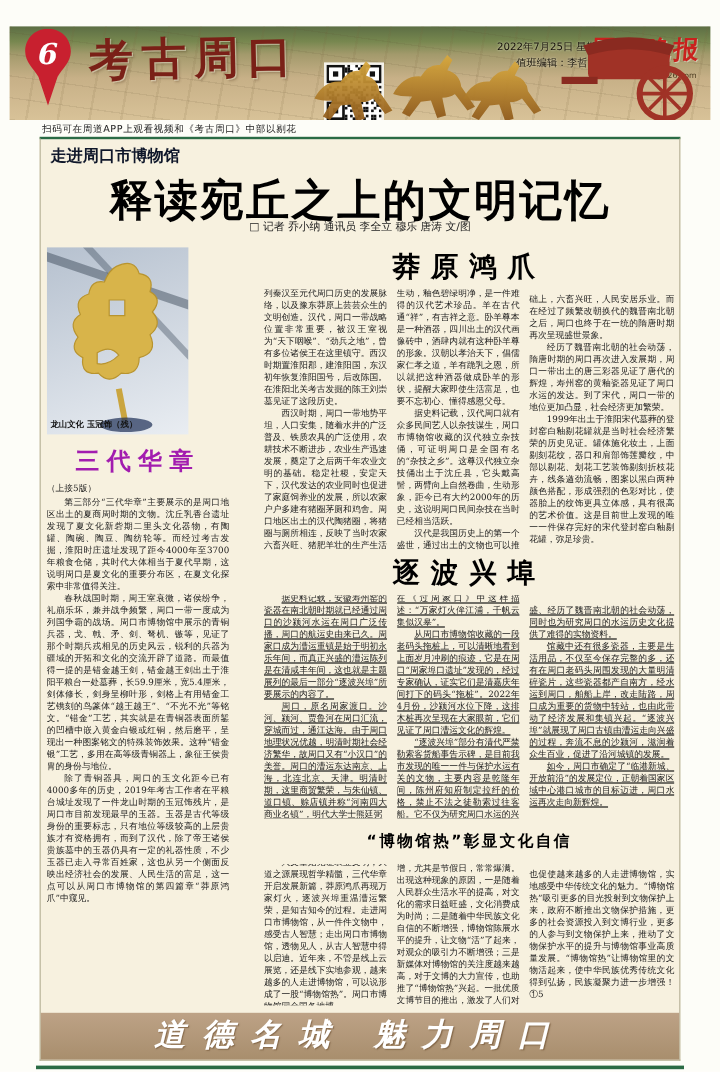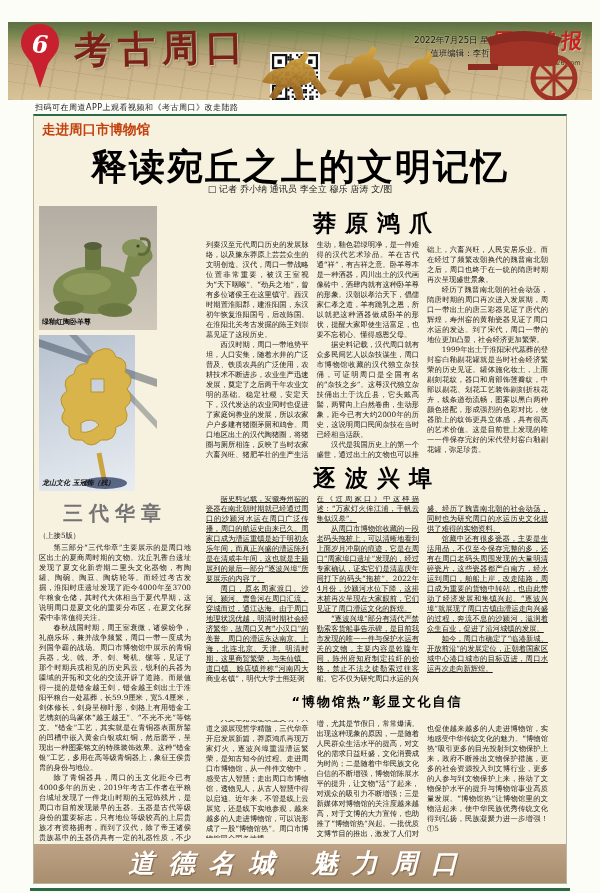--- a/index.html
+++ b/index.html
@@ -27,41 +27,41 @@
   .mh-name{font-family:"DejaVu Serif",serif;font-weight:bold;font-size:21px;letter-spacing:2px;
     color:#c9211e;transform:skewX(-5deg);text-shadow:1px 1px 0 rgba(255,255,255,.4);}
   .mh-mail{font-size:6.5px;color:#4a3a20;margin-top:4px;letter-spacing:0;}
   .horses{position:absolute;right:0;bottom:-2px;width:340px;height:74px;}
 
   .qr-note{position:absolute;left:35px;top:102px;font-size:8px;color:#222;letter-spacing:.5px;}
 
   
   .content{position:absolute;left:33px;top:114px;width:534px;height:770px;box-sizing:border-box;
     background:#f7f1df;border:1px solid #b9b59a;border-top:2px solid #2a6b45;}
-  .kicker{position:absolute;left:8px;top:5px;font-size:13.5px;font-weight:bold;color:#c2410c;}
+  .kicker{position:absolute;left:8px;top:5px;font-size:13.5px;font-weight:bold;color:#0f172a;}
   .main-title{position:absolute;left:0;right:0;top:19px;margin:8px;text-align:center;
     font-family:"DejaVu Serif",serif;font-weight:900;font-size:36px;letter-spacing:2px;color:#000;}
   .byline{position:absolute;left:0;right:0;top:67px;text-align:center;font-size:9px;color:#222;}
 
   
   p.body{font-family:"DejaVu Serif",serif;font-size:7.3px;line-height:10px;text-align:justify;
     margin:0;text-indent:2em;color:#1b1b1b;}
   p.noind{text-indent:0;}
 
   
   .col1{position:absolute;left:5px;top:90px;width:152px;height:636px;overflow:hidden;}
   figure{margin:0;position:relative;}
   .ph1{width:118px;height:124px;margin-bottom:5px;background:linear-gradient(180deg,#b3ada3,#cfc8bb);}
-  .ph2{width:96px;height:156px;background:linear-gradient(160deg,#b6c1cf,#e9edf2);font-style:italic;}
+  .ph2{width:118px;height:156px;background:linear-gradient(160deg,#b6c1cf,#e9edf2);}
   figcaption{position:absolute;left:3px;bottom:3px;font-size:7px;font-weight:bold;color:#141414;}
-  .sandai{margin:9px 0 4px;text-align:center;font-size:20px;letter-spacing:6px;color:#737373;}
+  .sandai{margin:9px 0 4px;text-align:center;font-size:20px;letter-spacing:6px;color:#a21caf;}
   .cont-note{font-size:7.3px;margin:0 0 2px;font-family:"DejaVu Serif",serif;}
 
   
-  .rcols{position:absolute;left:172px;top:90px;width:342px;}
+  .rcols{position:absolute;left:186px;top:90px;width:342px;}
   .sechead{margin:0;text-align:center;font-size:23px;letter-spacing:9px;color:#000;
     height:35px;line-height:35px;font-weight:bold;}
   .sechead.small{font-size:13px;letter-spacing:2px;height:36px;line-height:36px;}
   .band{display:flex;gap:8px;overflow:hidden;margin-bottom:2px;align-items:center;}
   .band .bc{flex:1;overflow:hidden;}
   .band .bc:last-child{flex:1.18;}
   .b1{height:218px;} .b2{height:186px;text-decoration:underline;} .b3{height:118px;}
 
   
   .banner{position:absolute;left:0;right:0;bottom:0;height:39px;
@@ -257,44 +257,29 @@
           <line x1="92" y1="31" x2="92" y2="69"></line>
             <line x1="73" y1="50" x2="111" y2="50"></line>
           <line x1="79" y1="37" x2="105" y2="63"></line>
             <line x1="105" y1="37" x2="79" y2="63"></line>
         </g>
         <rect x="6" y="36" width="30" height="6" fill="#8a2a20"></rect>
       </g>
     </svg>
   </div>
 
-  <div class="qr-note">扫码可在周道APP上观看视频和《考古周口》改走陆路</div>
+  <div class="qr-note">扫码可在周道APP上观看视频和《考古周口》中部以剔花</div>
 
   <div class="content">
 
     <div class="kicker">走进周口市博物馆</div>
     <h1 class="main-title">释读宛丘之上的文明记忆</h1>
     <div class="byline">□ 记者 乔小纳 通讯员 李全立 穆乐 唐涛 文/图</div>
 
     <div class="col1">
-      <figure class="ph1">
-        <svg width="118" height="124" viewBox="0 0 118 124">
-          <ellipse cx="56" cy="84" rx="42" ry="24" fill="#7d8a4f"></ellipse>
-          <ellipse cx="30" cy="102" rx="15" ry="7" fill="#6c7842"></ellipse>
-          <ellipse cx="76" cy="104" rx="17" ry="7" fill="#6c7842"></ellipse>
-          <path d="M84,72 q4,-26 10,-31 q10,-6 17,2 q6,8 -2,14 q-7,4 -9,13 z" fill="#7d8a4f"></path>
-          <ellipse cx="95" cy="42" rx="12" ry="9" fill="#85935a"></ellipse>
-          <path d="M101,33 q11,-2 9,9 q-2,8 -11,6" fill="none" stroke="#5f6b3a" stroke-width="3"></path>
-          <circle cx="99" cy="40" r="1.6" fill="#3c4427"></circle>
-          <rect x="46" y="40" width="16" height="24" rx="3" fill="#6c7842"></rect>
-          <ellipse cx="54" cy="40" rx="9" ry="4" fill="#55603a"></ellipse>
-          <ellipse cx="48" cy="78" rx="24" ry="11" fill="#97a566" opacity=".6"></ellipse>
-        </svg>
-        <figcaption>绿釉红陶卧羊尊</figcaption>
-      </figure>
 
       <figure class="ph2">
         <svg width="118" height="156" viewBox="0 0 118 156">
           <path d="M0,12 L118,52 L118,44 L0,4 Z" fill="#33414f" opacity=".45"></path>
           <path d="M30,0 L118,94 L118,86 L38,0 Z" fill="#2b3a4a" opacity=".35"></path>
           <path fill="#d8b44a" fill-rule="evenodd" stroke="#b8942f" stroke-width="1" d="M58,16 q15,-7 19,6 q13,2 9,15 q11,6 2,17 q9,10 -2,19 q7,15 -9,19 q0,15 -15,13 q-10,10 -19,0 q-15,2 -13,-13 q-12,-6 -4,-17 q-9,-12 2,-19 q-6,-13 7,-17 q2,-12 13,-10 q4,-10 10,-13 z
                M52,44 h13 v13 h-13 z M42,88 q11,-7 18,2 q-9,9 -18,7 z"></path>
           <path d="M60,118 l5,26" stroke="#caa53f" stroke-width="5"></path>
           <ellipse cx="66" cy="148" rx="22" ry="6" fill="#1d2d55" opacity=".7"></ellipse>
         </svg>

